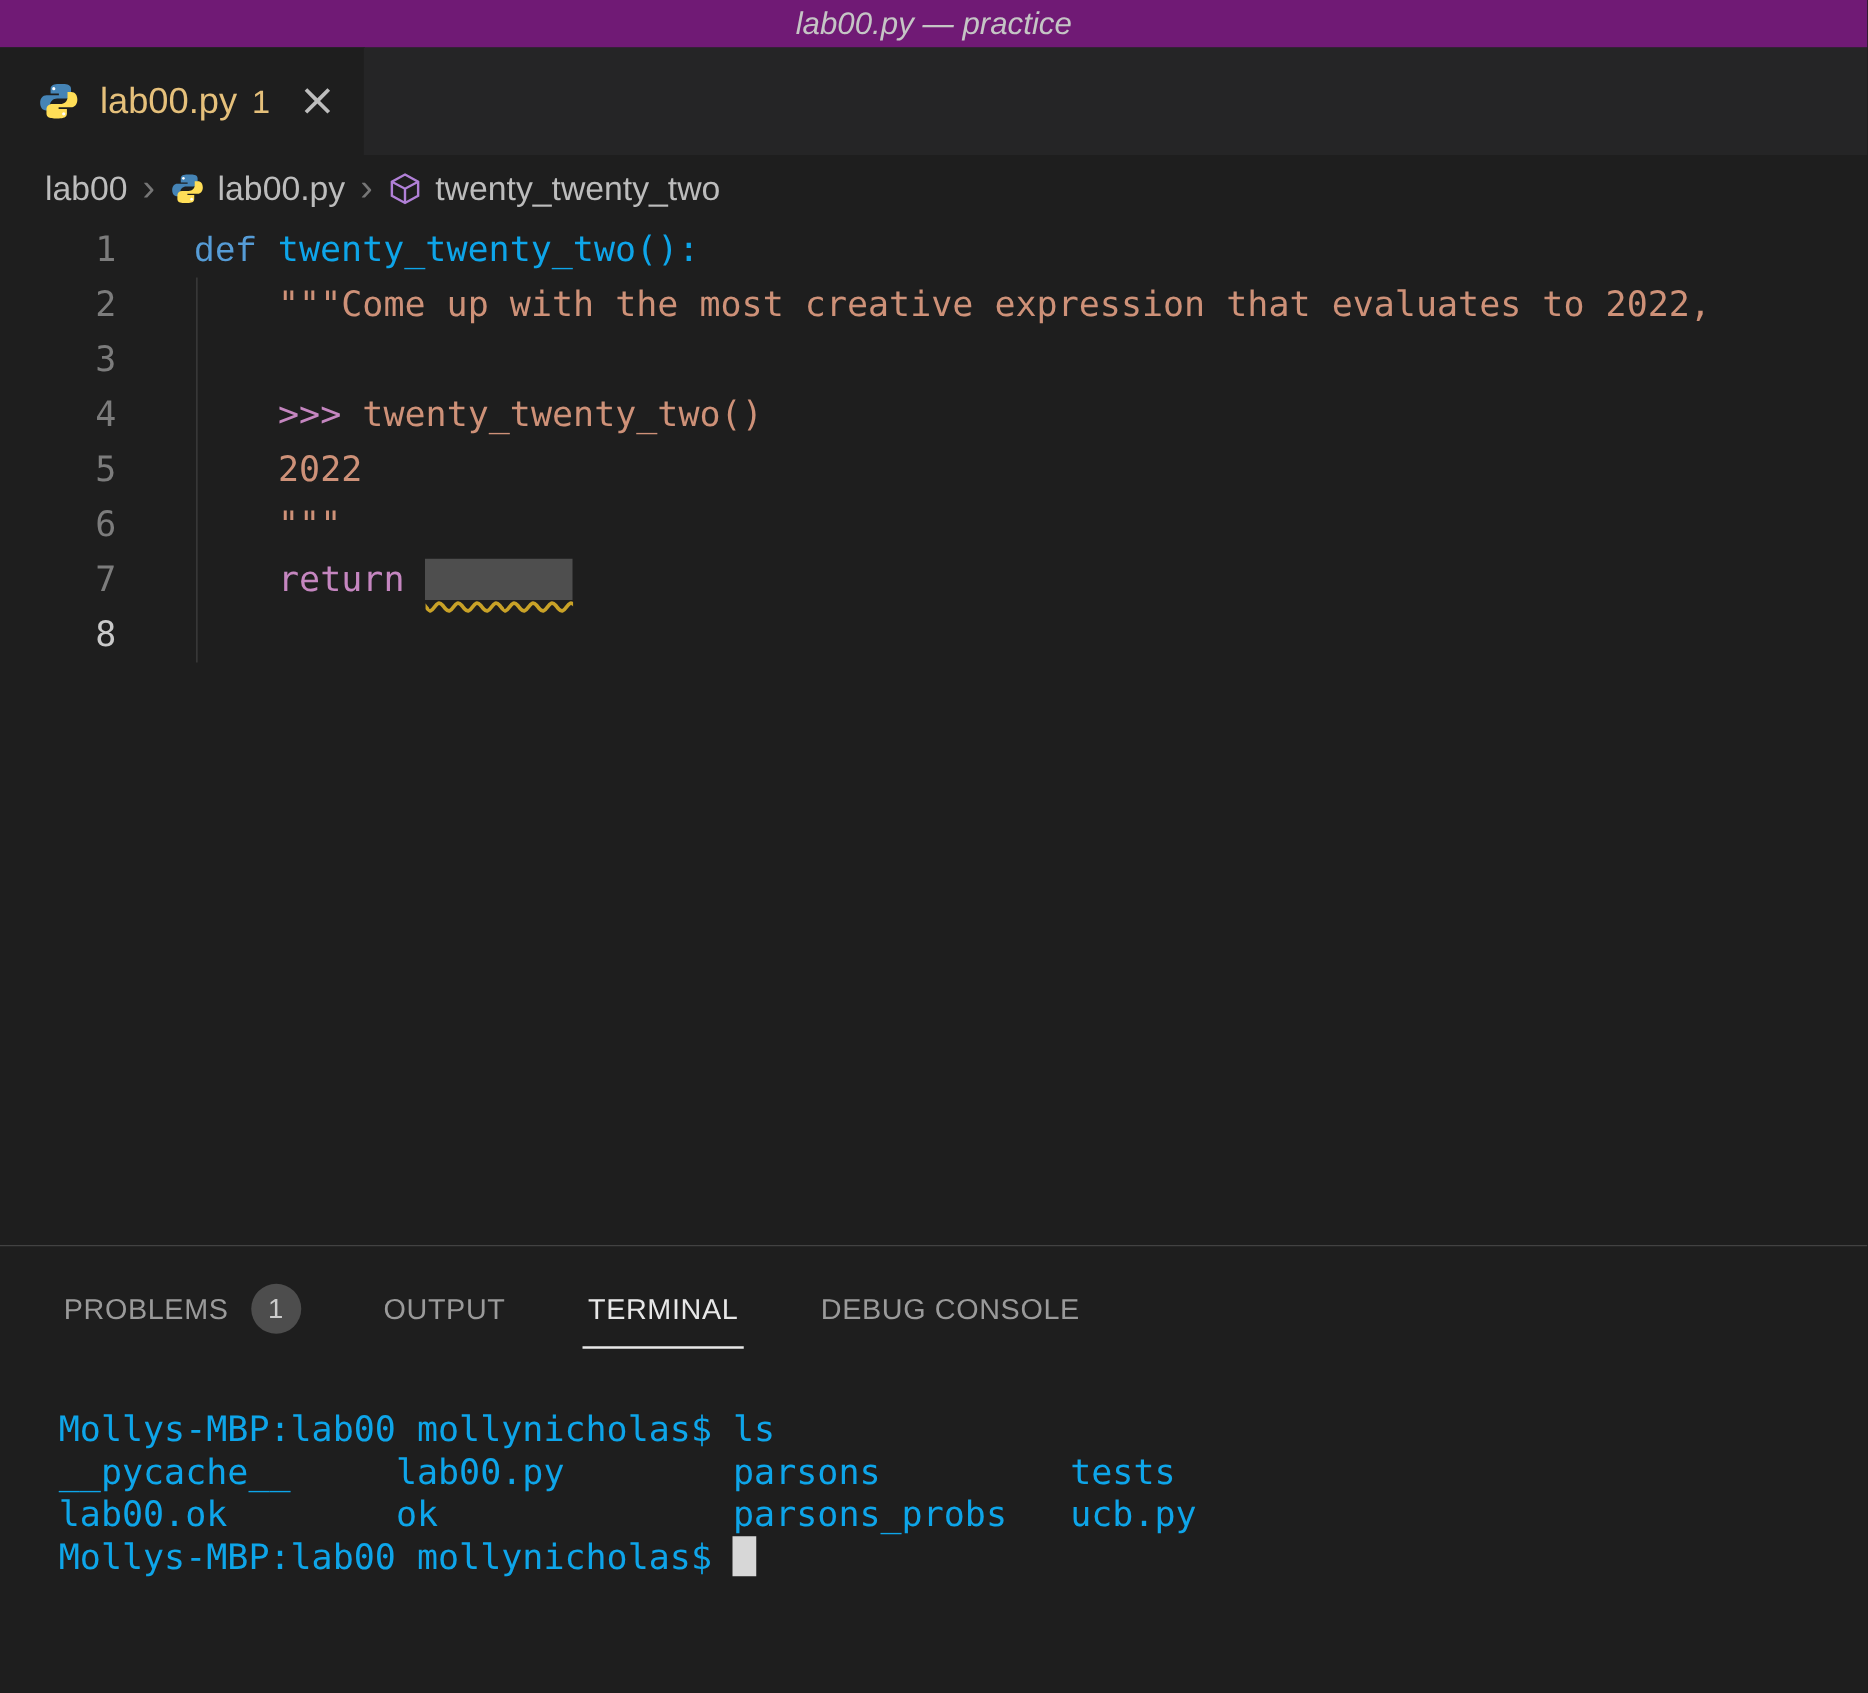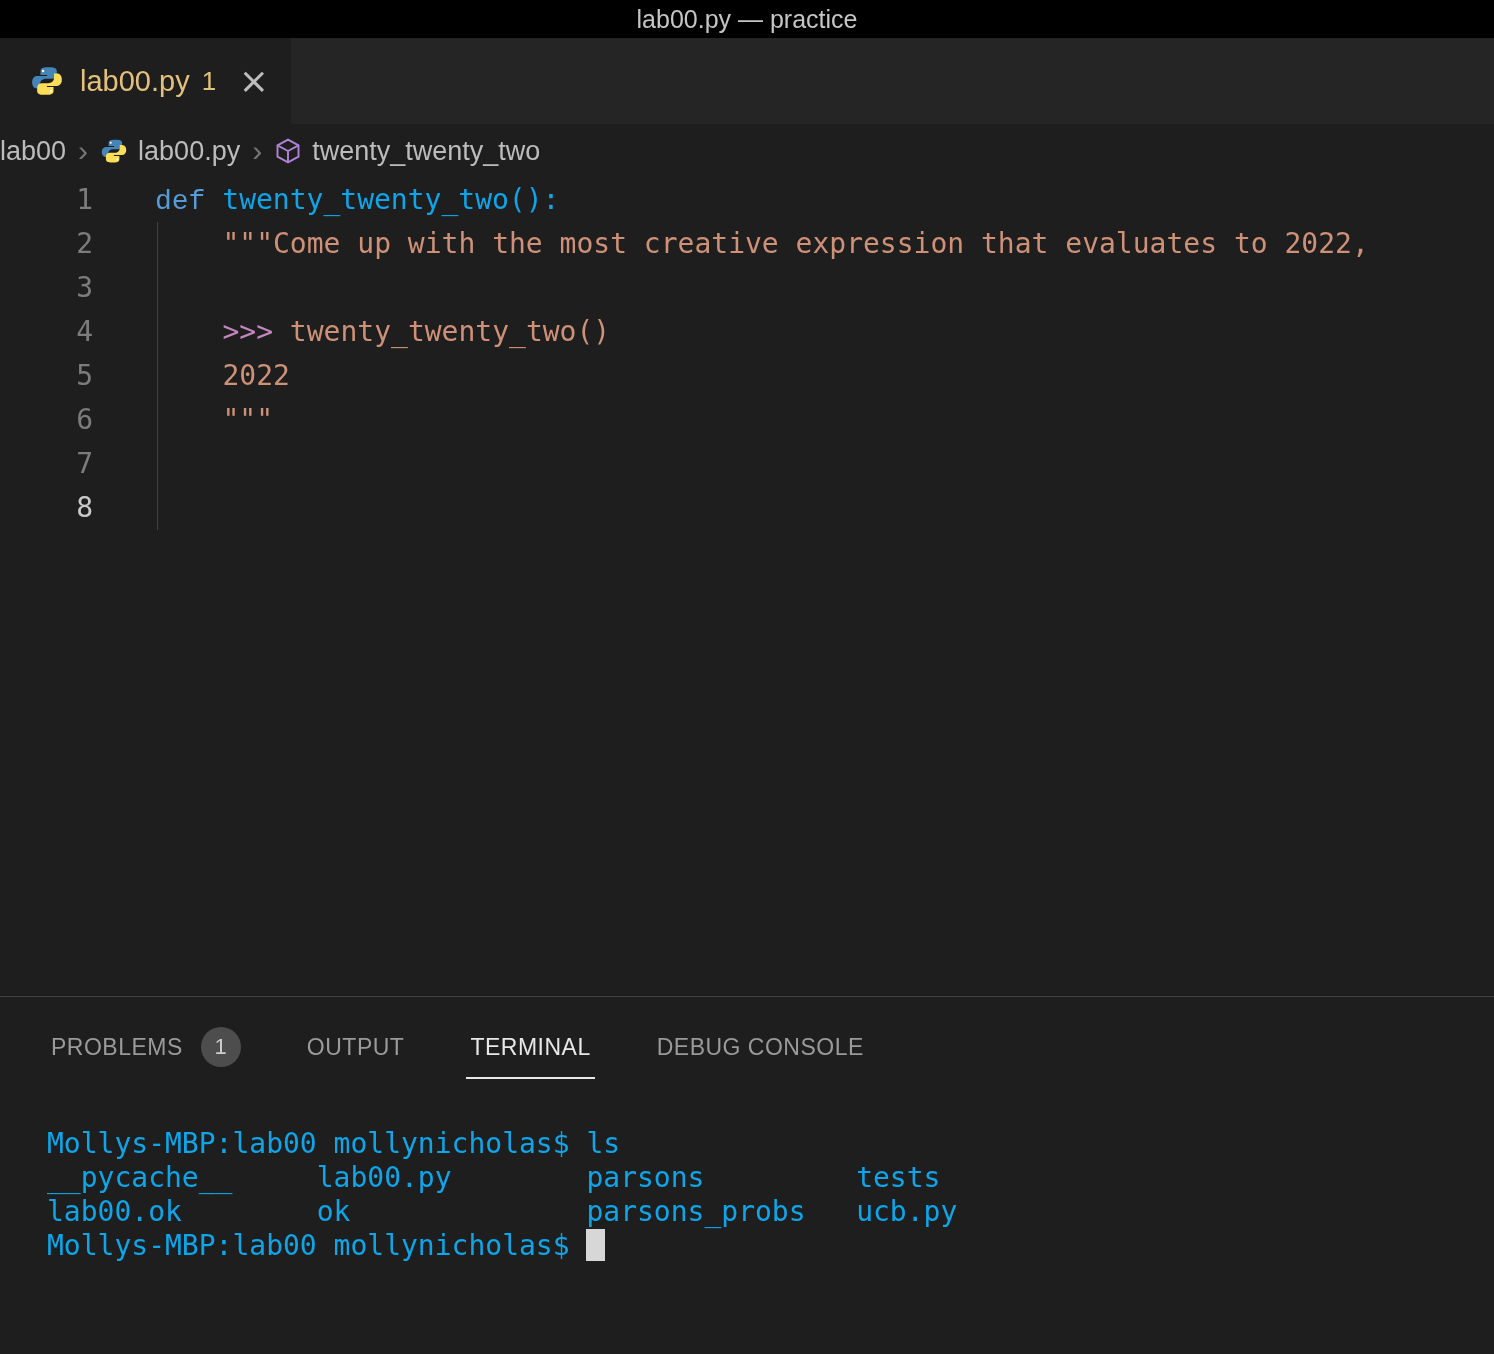--- a/index.html
+++ b/index.html
@@ -6,23 +6,23 @@
   html,body { width:1494px; height:1354px; overflow:hidden; }
   body {
     background:#1e1e1e;
     display:flex; flex-direction:column;
     font-family:"Liberation Sans", sans-serif;
   }
 
   
   .titlebar {
     height:38px; flex:0 0 38px;
-    background:#000000;
+    background:#701a75;
     display:flex; align-items:center; justify-content:center;
-    color:#c5c5c5; font-size:25px;
+    color:#c5c5c5; font-size:25px;font-style:italic;
   }
 
   
   .tabbar {
     height:86px; flex:0 0 86px;
     background:#252526;
     display:flex;
   }
   .editor-tab {
     width:292px; height:86px;
@@ -33,20 +33,21 @@
   }
   .editor-tab .py-icon { width:34px; height:34px; flex:0 0 34px; }
   .tab-label { color:#e5c07b; font-size:29px; margin-left:16px; }
   .tab-badge { color:#e5c07b; font-size:26px; margin-left:12px; }
   .tab-close { color:#bdbdbd; font-size:36px; line-height:36px; margin-left:auto; font-family:"DejaVu Sans", sans-serif; }
 
   
   .breadcrumbs {
     height:54px; flex:0 0 54px;
     display:flex; align-items:center;
+    padding-left:36px;
     color:#bcbcbc; font-size:27px;
     background:#1e1e1e;
   }
   .crumb-sep { color:#767676; font-size:30px; margin:0 12px; }
   .breadcrumbs .py-icon { width:28px; height:28px; margin-right:10px; }
   .symbol-icon { width:28px; height:28px; margin-right:10px; }
 
   
   .editor {
     flex:1 1 auto;
@@ -180,20 +181,21 @@
       <div class="line-num active">8</div>
     </div>
   <div class="code">
     <div class="indent-guide"></div>
   <div class="code-line"><span class="tok-kw">def</span><span class="tok-plain"> twenty_twenty_two():</span></div>
       <div class="code-line"><span class="tok-str">    """Come up with the most creative expression that evaluates to 2022,</span></div>
       <div class="code-line"></div>
       <div class="code-line"><span class="tok-plain">    </span><span class="tok-mag">&gt;&gt;&gt;</span><span class="tok-str"> twenty_twenty_two()</span></div>
       <div class="code-line"><span class="tok-str">    2022</span></div>
       <div class="code-line"><span class="tok-str">    """</span></div>
+      <div class="code-line"><span class="tok-mag">    return</span><span class="tok-plain"> </span><span class="tok-selbox">&nbsp;&nbsp;&nbsp;&nbsp;&nbsp;&nbsp;&nbsp;</span></div>
     </div>
 </div>
 
 <div class="panel">
   <div class="panel-tabs">
     <div class="ptab">
       <span>PROBLEMS</span>
       <span class="pbadge">1</span>
     </div>
     <div class="ptab">

